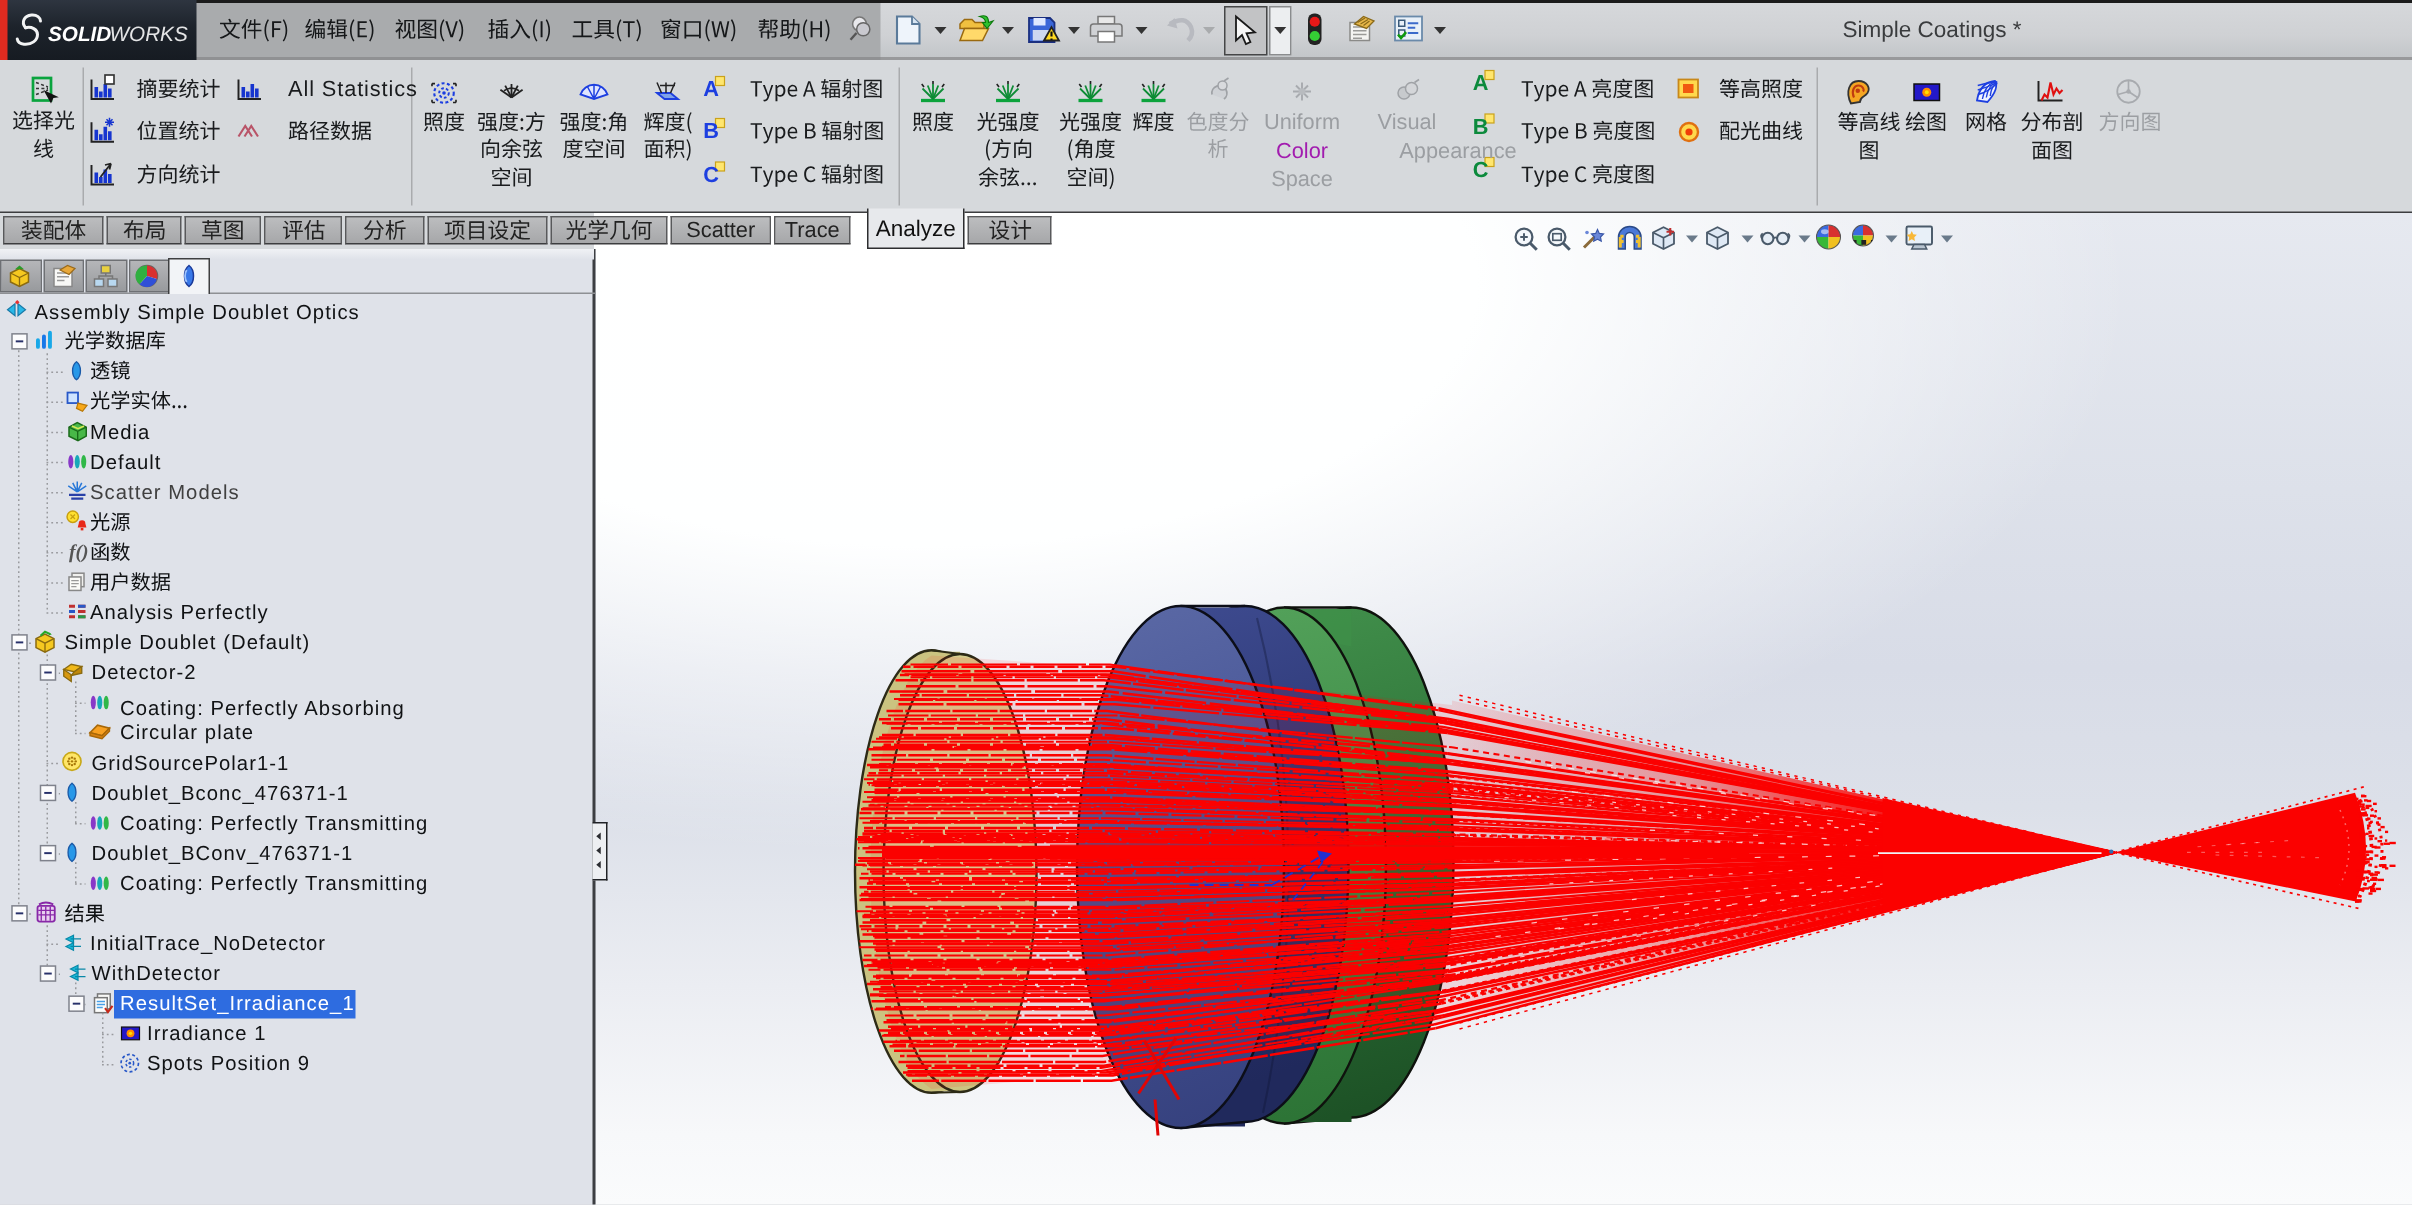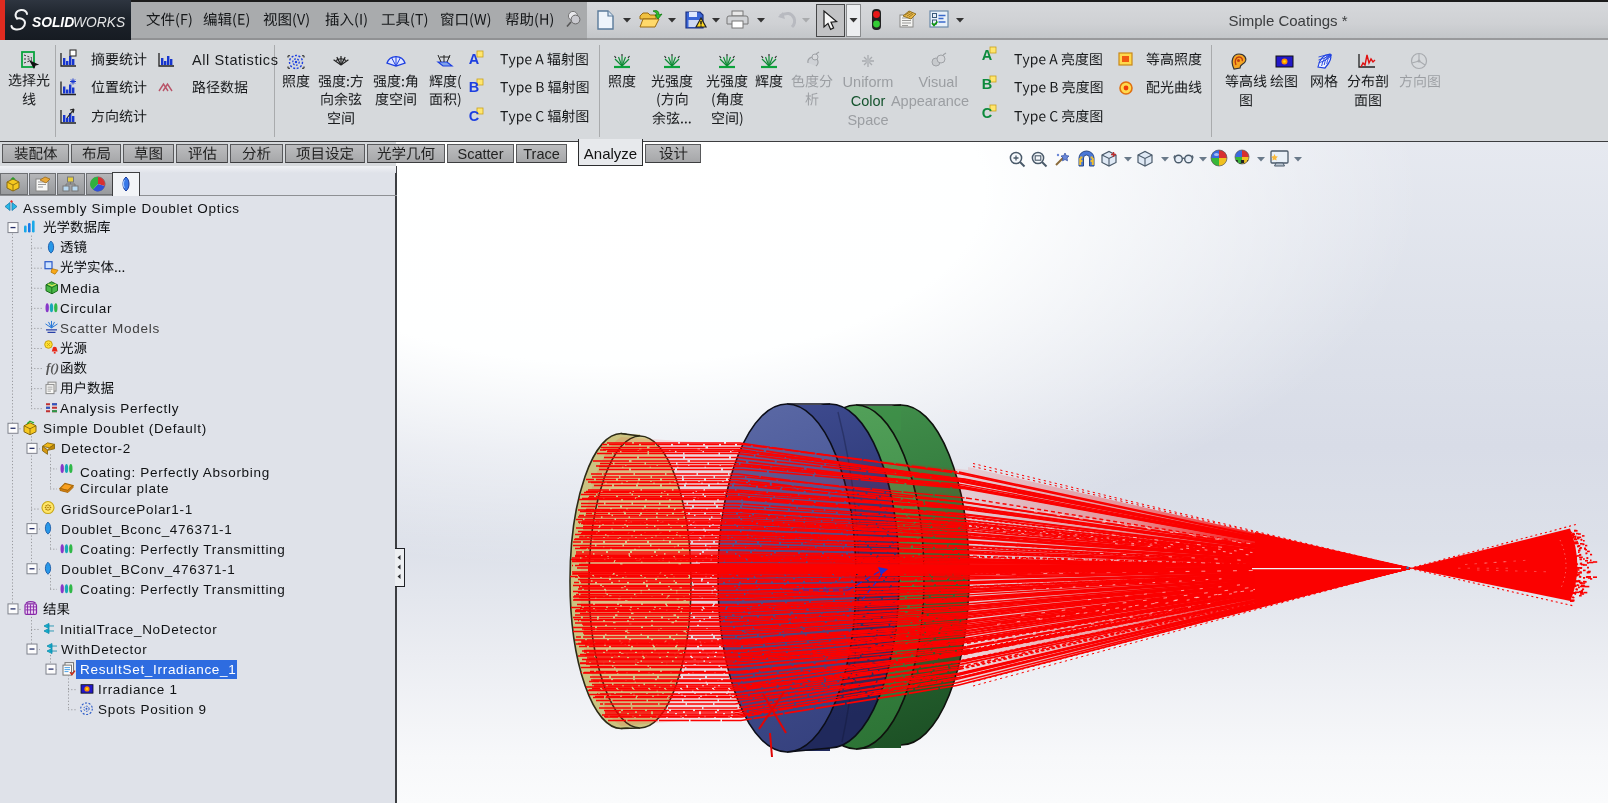--- a/index.html
+++ b/index.html
@@ -647,24 +647,24 @@
 <svg style="position:absolute;left:755.0px;top:74.4px;z-index:11" width="30" height="18" viewBox="0 0 30 18">
     <path d="M6 1.3V3.9H7V2.3H12.2V3.9H13.2V1.3ZM0.8 1.8C1 2.8 1.3 4.2 1.5 5L2.2 4.8C2.1 4 1.8 2.7 1.5 1.7ZM4.9 1.6C4.7 2.6 4.3 4 3.9 4.9L4.6 5.1C5 4.2 5.4 2.9 5.7 1.8ZM3.6 12.3V12.3C3.8 12 4.2 11.7 6 10.2V11H9.4V13.4H10.4V11H13.5V10H10.4V8.4H13L13 7.4H10.4V5.9H9.4V7.4H7.7C8.1 6.8 8.5 6 8.8 5.2H12.7V4.3H9.2C9.3 3.9 9.5 3.5 9.6 3L8.6 2.8C8.4 3.3 8.3 3.8 8.1 4.3H6.5V5.2H7.8C7.5 5.9 7.2 6.5 7.1 6.7C6.8 7.3 6.6 7.6 6.4 7.6C6.5 7.9 6.6 8.4 6.7 8.6C6.8 8.5 7.3 8.4 7.9 8.4H9.4V10H6V10.2C5.9 10 5.8 9.7 5.7 9.5L4.5 10.4V6.5H5.7V5.5H3.6V0.8H2.7V5.5H0.6V6.5H1.8C1.7 9.2 1.6 11.3 0.5 12.6C0.7 12.7 1 13 1.2 13.3C2.4 11.8 2.6 9.5 2.7 6.5H3.6V10.5C3.6 11.1 3.3 11.5 3.1 11.6C3.3 11.8 3.6 12.1 3.6 12.3Z M19.4 3.3V4.5H17.1V5.4H19.4V7.7H24.9V5.4H27.1V4.5H24.9V3.3H23.8V4.5H20.4V3.3ZM23.8 5.4V6.9H20.4V5.4ZM24.6 9.5C24 10.2 23.1 10.8 22.1 11.2C21.1 10.8 20.3 10.2 19.7 9.5ZM17.3 8.6V9.5H19.2L18.7 9.7C19.3 10.5 20 11.1 21 11.7C19.6 12.1 18.2 12.3 16.7 12.5C16.8 12.7 17 13.1 17.1 13.4C18.9 13.2 20.6 12.8 22.1 12.2C23.5 12.8 25.1 13.2 26.9 13.4C27 13.2 27.2 12.8 27.5 12.5C25.9 12.4 24.5 12.1 23.2 11.7C24.5 11 25.5 10.1 26.1 8.9L25.5 8.6L25.3 8.6ZM20.6 0.7C20.8 1.1 21 1.6 21.2 1.9H15.8V5.8C15.8 7.9 15.7 10.8 14.5 13C14.8 13 15.2 13.3 15.5 13.4C16.6 11.2 16.8 8 16.8 5.8V2.9H27.3V1.9H22.4C22.2 1.5 21.9 0.9 21.7 0.5Z" fill="#1a1c1e"></path>
   </svg>
 <svg style="position:absolute;left:791.0px;top:74.4px;z-index:11" width="44" height="18" viewBox="0 0 44 18">
     <path d="M6.6 5.4V7.9H3.4V5.4ZM7.7 5.4H11V7.9H7.7ZM8.4 2.7C8 3.3 7.4 4 6.9 4.4H3.2C3.8 3.9 4.3 3.3 4.7 2.7ZM5 0.5C4 2.4 2.3 4.1 0.5 5.2C0.7 5.4 1 5.9 1.1 6.1C1.6 5.9 2 5.5 2.4 5.2V11.2C2.4 12.8 3.1 13.2 5.3 13.2C5.8 13.2 10.2 13.2 10.7 13.2C12.8 13.2 13.2 12.6 13.5 10.4C13.2 10.3 12.7 10.2 12.5 10C12.3 11.8 12.1 12.2 10.7 12.2C9.7 12.2 6 12.2 5.2 12.2C3.7 12.2 3.4 12 3.4 11.2V8.9H11V9.5H12.1V4.4H8.2C8.8 3.8 9.5 3 10 2.2L9.3 1.7L9.1 1.8H5.4C5.6 1.5 5.7 1.2 5.9 0.9Z M19.4 3.3V4.5H17.1V5.4H19.4V7.7H24.9V5.4H27.1V4.5H24.9V3.3H23.8V4.5H20.4V3.3ZM23.8 5.4V6.9H20.4V5.4ZM24.6 9.5C24 10.2 23.1 10.8 22.1 11.2C21.1 10.8 20.3 10.2 19.7 9.5ZM17.3 8.6V9.5H19.2L18.7 9.7C19.3 10.5 20 11.1 21 11.7C19.6 12.1 18.2 12.3 16.7 12.5C16.8 12.7 17 13.1 17.1 13.4C18.9 13.2 20.6 12.8 22.1 12.2C23.5 12.8 25.1 13.2 26.9 13.4C27 13.2 27.2 12.8 27.5 12.5C25.9 12.4 24.5 12.1 23.2 11.7C24.5 11 25.5 10.1 26.1 8.9L25.5 8.6L25.3 8.6ZM20.6 0.7C20.8 1.1 21 1.6 21.2 1.9H15.8V5.8C15.8 7.9 15.7 10.8 14.5 13C14.8 13 15.2 13.3 15.5 13.4C16.6 11.2 16.8 8 16.8 5.8V2.9H27.3V1.9H22.4C22.2 1.5 21.9 0.9 21.7 0.5Z M37.4 0.8 36.5 1.2C37.5 3.3 39.1 5.6 40.6 6.8C40.8 6.5 41.2 6.1 41.5 5.9C40 4.8 38.3 2.7 37.4 0.8ZM32.5 0.8C31.7 3 30.3 4.9 28.6 6.1C28.9 6.3 29.3 6.7 29.5 6.9C29.9 6.6 30.3 6.3 30.6 5.9V6.9H33.3C33 9.3 32.2 11.5 28.9 12.6C29.1 12.8 29.4 13.2 29.6 13.5C33.1 12.2 34 9.7 34.4 6.9H38.2C38.1 10.4 37.9 11.8 37.5 12.1C37.4 12.3 37.2 12.3 36.9 12.3C36.6 12.3 35.7 12.3 34.8 12.2C35 12.5 35.1 13 35.2 13.3C36 13.3 36.9 13.3 37.4 13.3C37.9 13.2 38.2 13.1 38.5 12.8C39 12.2 39.1 10.7 39.4 6.4C39.4 6.2 39.4 5.9 39.4 5.9H30.7C31.9 4.6 32.9 2.9 33.7 1.1Z" fill="#9b9ea2"></path>
   </svg>
 <svg style="position:absolute;left:805.0px;top:92.4px;z-index:11" width="16" height="18" viewBox="0 0 16 18">
     <path d="M6.7 2.1V6.4C6.7 8.4 6.6 11 5.3 12.9C5.6 13 6 13.2 6.2 13.4C7.5 11.5 7.7 8.5 7.7 6.4V6.4H10.3V13.4H11.3V6.4H13.4V5.4H7.7V2.8C9.4 2.5 11.3 2.1 12.6 1.5L11.7 0.7C10.5 1.2 8.5 1.8 6.7 2.1ZM2.9 0.6V3.6H0.8V4.6H2.8C2.4 6.5 1.4 8.7 0.4 9.9C0.6 10.1 0.9 10.5 1 10.8C1.7 9.9 2.4 8.4 2.9 6.8V13.4H3.9V6.6C4.4 7.3 5 8.2 5.2 8.7L5.9 7.9C5.6 7.5 4.4 5.9 3.9 5.3V4.6H6V3.6H3.9V0.6Z" fill="#9b9ea2"></path>
   </svg>
 <div style="position:absolute;left:868px;transform:translateX(-50%);top:82px;transform:translate(-50%,-50%);font:normal 14.5px 'Liberation Sans', sans-serif;letter-spacing:0.0px;color:#9b9ea2;white-space:nowrap;z-index:11">Uniform</div>
-<div style="position:absolute;left:868px;transform:translateX(-50%);top:101px;transform:translate(-50%,-50%);font:normal 14.5px 'Liberation Sans', sans-serif;letter-spacing:0.0px;color:#14532d;white-space:nowrap;z-index:11">Color</div>
+<div style="position:absolute;left:868px;transform:translateX(-50%);top:101px;transform:translate(-50%,-50%);font:normal 14.5px 'Liberation Sans', sans-serif;letter-spacing:0.0px;color:#a21caf;white-space:nowrap;z-index:11">Color</div>
 <div style="position:absolute;left:868px;transform:translateX(-50%);top:120px;transform:translate(-50%,-50%);font:normal 14.5px 'Liberation Sans', sans-serif;letter-spacing:0.0px;color:#9b9ea2;white-space:nowrap;z-index:11">Space</div>
 <div style="position:absolute;left:938px;transform:translateX(-50%);top:82px;transform:translate(-50%,-50%);font:normal 14.5px 'Liberation Sans', sans-serif;letter-spacing:0.0px;color:#9b9ea2;white-space:nowrap;z-index:11">Visual</div>
-<div style="position:absolute;left:930px;transform:translateX(-50%);top:101px;transform:translate(-50%,-50%);font:normal 14.5px 'Liberation Sans', sans-serif;letter-spacing:0.0px;color:#9b9ea2;white-space:nowrap;z-index:11">Appearance</div>
+<div style="position:absolute;left:972px;transform:translateX(-50%);top:101px;transform:translate(-50%,-50%);font:normal 14.5px 'Liberation Sans', sans-serif;letter-spacing:0.0px;color:#9b9ea2;white-space:nowrap;z-index:11">Appearance</div>
 <svg style="position:absolute;left:1014.0px;top:51.9px;z-index:11" width="91" height="18" viewBox="0 0 91 18">
     <path d="M3.5 12.3H4.8V3.2H8V2.1H0.4V3.2H3.5Z M9.8 15.6C11.3 15.6 12.1 14.4 12.6 13L15.5 4.7H14.3L12.9 8.9C12.7 9.6 12.5 10.4 12.3 11.1H12.2C11.9 10.4 11.7 9.6 11.4 8.9L9.9 4.7H8.6L11.6 12.3L11.5 12.9C11.1 13.8 10.6 14.5 9.7 14.5C9.5 14.5 9.3 14.5 9.2 14.4L8.9 15.4C9.1 15.5 9.5 15.6 9.8 15.6Z M17 15.5H18.3V13L18.2 11.6C18.9 12.2 19.6 12.5 20.3 12.5C22.1 12.5 23.6 11 23.6 8.4C23.6 6 22.6 4.5 20.6 4.5C19.7 4.5 18.9 5 18.2 5.6H18.1L18 4.7H17ZM20.1 11.4C19.6 11.4 18.9 11.2 18.3 10.6V6.6C19 6 19.6 5.6 20.3 5.6C21.7 5.6 22.3 6.7 22.3 8.4C22.3 10.3 21.4 11.4 20.1 11.4Z M28.7 12.5C29.8 12.5 30.6 12.2 31.2 11.7L30.8 10.9C30.2 11.3 29.6 11.5 28.9 11.5C27.4 11.5 26.4 10.4 26.3 8.8H31.5C31.5 8.6 31.5 8.4 31.5 8.1C31.5 5.9 30.4 4.5 28.5 4.5C26.8 4.5 25.1 6 25.1 8.5C25.1 11 26.7 12.5 28.7 12.5ZM26.3 7.9C26.5 6.4 27.4 5.5 28.5 5.5C29.7 5.5 30.4 6.4 30.4 7.9Z M35.3 12.3H36.6L37.6 9.2H41.4L42.3 12.3H43.7L40.2 2.1H38.8ZM37.9 8.2 38.4 6.6C38.8 5.4 39.1 4.3 39.5 3.1H39.5C39.8 4.3 40.2 5.4 40.5 6.6L41 8.2Z M48 7.2V9.5H49V8H58.7V9.5H59.8V7.2ZM50.8 4.3H57.1V5.5H50.8ZM49.7 3.6V6.3H58.2V3.6ZM51.2 9C51 11.2 50.6 12.1 47.7 12.6C47.9 12.8 48.2 13.2 48.3 13.4C51.1 12.9 51.9 11.9 52.2 9.9H55.5V11.9C55.5 12.9 55.8 13.2 57 13.2C57.2 13.2 58.4 13.2 58.7 13.2C59.6 13.2 59.9 12.8 60 11.2C59.7 11.1 59.3 10.9 59.1 10.8C59 12.1 59 12.3 58.6 12.3C58.3 12.3 57.3 12.3 57.1 12.3C56.7 12.3 56.6 12.2 56.6 11.9V9ZM53 0.7C53.2 1.1 53.4 1.5 53.6 1.9H47.7V2.8H60V1.9H54.8C54.6 1.5 54.3 0.9 54 0.5Z M66.3 3.3V4.5H64.1V5.4H66.3V7.7H71.8V5.4H74V4.5H71.8V3.3H70.7V4.5H67.3V3.3ZM70.7 5.4V6.9H67.3V5.4ZM71.5 9.5C70.9 10.2 70 10.8 69 11.2C68 10.8 67.2 10.2 66.6 9.5ZM64.2 8.6V9.5H66.1L65.6 9.7C66.2 10.5 66.9 11.1 67.9 11.7C66.5 12.1 65.1 12.3 63.6 12.5C63.7 12.7 63.9 13.1 64 13.4C65.8 13.2 67.5 12.8 69 12.2C70.4 12.8 72 13.2 73.8 13.4C73.9 13.2 74.1 12.8 74.4 12.5C72.8 12.4 71.4 12.1 70.1 11.7C71.4 11 72.4 10.1 73 8.9L72.4 8.6L72.2 8.6ZM67.5 0.7C67.7 1.1 67.9 1.6 68.1 1.9H62.7V5.8C62.7 7.9 62.6 10.8 61.4 13C61.7 13 62.1 13.3 62.4 13.4C63.5 11.2 63.7 8 63.7 5.8V2.9H74.2V1.9H69.3C69.1 1.5 68.8 0.9 68.6 0.5Z M80.2 8.4C81.3 8.7 82.7 9.1 83.5 9.5L83.9 8.8C83.1 8.5 81.7 8 80.6 7.8ZM78.8 10.2C80.7 10.4 83.1 11 84.4 11.5L84.9 10.7C83.6 10.2 81.1 9.7 79.2 9.5ZM76.1 1.2V13.4H77.1V12.9H86.7V13.4H87.7V1.2ZM77.1 11.9V2.1H86.7V11.9ZM80.7 2.4C80 3.6 78.8 4.6 77.6 5.4C77.8 5.5 78.2 5.8 78.3 6C78.8 5.7 79.2 5.4 79.6 5C80 5.4 80.6 5.9 81.1 6.2C79.9 6.8 78.6 7.2 77.3 7.5C77.5 7.7 77.7 8.1 77.8 8.3C79.2 8 80.7 7.5 82 6.8C83.2 7.4 84.5 7.9 85.8 8.2C86 7.9 86.2 7.6 86.4 7.4C85.2 7.2 84 6.8 82.9 6.3C83.9 5.6 84.8 4.8 85.4 3.8L84.8 3.5L84.6 3.5H81C81.2 3.3 81.4 3 81.6 2.7ZM80.2 4.4 80.3 4.3H83.9C83.4 4.9 82.7 5.4 82 5.8C81.3 5.4 80.7 4.9 80.2 4.4Z" fill="#1a1c1e"></path>
   </svg>
 <svg style="position:absolute;left:1014.0px;top:80.4px;z-index:11" width="92" height="18" viewBox="0 0 92 18">
     <path d="M3.5 12.3H4.8V3.2H8V2.1H0.4V3.2H3.5Z M9.8 15.6C11.3 15.6 12.1 14.4 12.6 13L15.5 4.7H14.3L12.9 8.9C12.7 9.6 12.5 10.4 12.3 11.1H12.2C11.9 10.4 11.7 9.6 11.4 8.9L9.9 4.7H8.6L11.6 12.3L11.5 12.9C11.1 13.8 10.6 14.5 9.7 14.5C9.5 14.5 9.3 14.5 9.2 14.4L8.9 15.4C9.1 15.5 9.5 15.6 9.8 15.6Z M17 15.5H18.3V13L18.2 11.6C18.9 12.2 19.6 12.5 20.3 12.5C22.1 12.5 23.6 11 23.6 8.4C23.6 6 22.6 4.5 20.6 4.5C19.7 4.5 18.9 5 18.2 5.6H18.1L18 4.7H17ZM20.1 11.4C19.6 11.4 18.9 11.2 18.3 10.6V6.6C19 6 19.6 5.6 20.3 5.6C21.7 5.6 22.3 6.7 22.3 8.4C22.3 10.3 21.4 11.4 20.1 11.4Z M28.7 12.5C29.8 12.5 30.6 12.2 31.2 11.7L30.8 10.9C30.2 11.3 29.6 11.5 28.9 11.5C27.4 11.5 26.4 10.4 26.3 8.8H31.5C31.5 8.6 31.5 8.4 31.5 8.1C31.5 5.9 30.4 4.5 28.5 4.5C26.8 4.5 25.1 6 25.1 8.5C25.1 11 26.7 12.5 28.7 12.5ZM26.3 7.9C26.5 6.4 27.4 5.5 28.5 5.5C29.7 5.5 30.4 6.4 30.4 7.9Z M36.7 12.3H39.9C42.2 12.3 43.8 11.3 43.8 9.3C43.8 7.9 43 7.1 41.7 6.9V6.8C42.7 6.5 43.2 5.6 43.2 4.6C43.2 2.8 41.8 2.1 39.7 2.1H36.7ZM38 6.4V3.1H39.5C41.1 3.1 42 3.5 42 4.7C42 5.8 41.2 6.4 39.5 6.4ZM38 11.3V7.4H39.7C41.6 7.4 42.5 8 42.5 9.3C42.5 10.7 41.5 11.3 39.7 11.3Z M48.7 7.2V9.5H49.7V8H59.4V9.5H60.5V7.2ZM51.5 4.3H57.8V5.5H51.5ZM50.4 3.6V6.3H58.9V3.6ZM51.8 9C51.7 11.2 51.3 12.1 48.4 12.6C48.6 12.8 48.9 13.2 49 13.4C51.8 12.9 52.6 11.9 52.9 9.9H56.2V11.9C56.2 12.9 56.5 13.2 57.7 13.2C57.9 13.2 59.1 13.2 59.4 13.2C60.3 13.2 60.6 12.8 60.7 11.2C60.4 11.1 60 10.9 59.8 10.8C59.7 12.1 59.6 12.3 59.2 12.3C59 12.3 58 12.3 57.8 12.3C57.4 12.3 57.3 12.2 57.3 11.9V9ZM53.7 0.7C53.9 1.1 54.1 1.5 54.3 1.9H48.4V2.8H60.7V1.9H55.5C55.3 1.5 55 0.9 54.7 0.5Z M67 3.3V4.5H64.7V5.4H67V7.7H72.4V5.4H74.7V4.5H72.4V3.3H71.4V4.5H68V3.3ZM71.4 5.4V6.9H68V5.4ZM72.2 9.5C71.6 10.2 70.7 10.8 69.7 11.2C68.7 10.8 67.9 10.2 67.3 9.5ZM64.9 8.6V9.5H66.8L66.3 9.7C66.9 10.5 67.6 11.1 68.5 11.7C67.2 12.1 65.8 12.3 64.3 12.5C64.4 12.7 64.6 13.1 64.7 13.4C66.4 13.2 68.2 12.8 69.7 12.2C71 12.8 72.7 13.2 74.4 13.4C74.6 13.2 74.8 12.8 75.1 12.5C73.5 12.4 72.1 12.1 70.8 11.7C72.1 11 73.1 10.1 73.7 8.9L73.1 8.6L72.9 8.6ZM68.2 0.7C68.4 1.1 68.6 1.6 68.8 1.9H63.4V5.8C63.4 7.9 63.3 10.8 62.1 13C62.4 13 62.8 13.3 63 13.4C64.2 11.2 64.4 8 64.4 5.8V2.9H74.9V1.9H70C69.8 1.5 69.5 0.9 69.3 0.5Z M80.8 8.4C82 8.7 83.4 9.1 84.2 9.5L84.6 8.8C83.8 8.5 82.4 8 81.3 7.8ZM79.4 10.2C81.4 10.4 83.8 11 85.1 11.5L85.6 10.7C84.2 10.2 81.8 9.7 79.9 9.5ZM76.8 1.2V13.4H77.8V12.9H87.4V13.4H88.4V1.2ZM77.8 11.9V2.1H87.4V11.9ZM81.4 2.4C80.7 3.6 79.5 4.6 78.3 5.4C78.5 5.5 78.9 5.8 79 6C79.4 5.7 79.9 5.4 80.3 5C80.7 5.4 81.2 5.9 81.8 6.2C80.6 6.8 79.3 7.2 78 7.5C78.2 7.7 78.4 8.1 78.5 8.3C79.9 8 81.4 7.5 82.7 6.8C83.9 7.4 85.2 7.9 86.5 8.2C86.6 7.9 86.9 7.6 87.1 7.4C85.9 7.2 84.6 6.8 83.6 6.3C84.6 5.6 85.5 4.8 86.1 3.8L85.5 3.5L85.3 3.5H81.7C81.9 3.3 82.1 3 82.3 2.7ZM80.9 4.4 81 4.3H84.6C84.1 4.9 83.4 5.4 82.7 5.8C82 5.4 81.3 4.9 80.9 4.4Z" fill="#1a1c1e"></path>
   </svg>
 <svg style="position:absolute;left:1014.0px;top:108.9px;z-index:11" width="92" height="18" viewBox="0 0 92 18">
     <path d="M3.5 12.3H4.8V3.2H8V2.1H0.4V3.2H3.5Z M9.8 15.6C11.3 15.6 12.1 14.4 12.6 13L15.5 4.7H14.3L12.9 8.9C12.7 9.6 12.5 10.4 12.3 11.1H12.2C11.9 10.4 11.7 9.6 11.4 8.9L9.9 4.7H8.6L11.6 12.3L11.5 12.9C11.1 13.8 10.6 14.5 9.7 14.5C9.5 14.5 9.3 14.5 9.2 14.4L8.9 15.4C9.1 15.5 9.5 15.6 9.8 15.6Z M17 15.5H18.3V13L18.2 11.6C18.9 12.2 19.6 12.5 20.3 12.5C22.1 12.5 23.6 11 23.6 8.4C23.6 6 22.6 4.5 20.6 4.5C19.7 4.5 18.9 5 18.2 5.6H18.1L18 4.7H17ZM20.1 11.4C19.6 11.4 18.9 11.2 18.3 10.6V6.6C19 6 19.6 5.6 20.3 5.6C21.7 5.6 22.3 6.7 22.3 8.4C22.3 10.3 21.4 11.4 20.1 11.4Z M28.7 12.5C29.8 12.5 30.6 12.2 31.2 11.7L30.8 10.9C30.2 11.3 29.6 11.5 28.9 11.5C27.4 11.5 26.4 10.4 26.3 8.8H31.5C31.5 8.6 31.5 8.4 31.5 8.1C31.5 5.9 30.4 4.5 28.5 4.5C26.8 4.5 25.1 6 25.1 8.5C25.1 11 26.7 12.5 28.7 12.5ZM26.3 7.9C26.5 6.4 27.4 5.5 28.5 5.5C29.7 5.5 30.4 6.4 30.4 7.9Z M40.5 12.5C41.9 12.5 42.9 12 43.7 11L43 10.2C42.3 10.9 41.6 11.4 40.6 11.4C38.6 11.4 37.4 9.7 37.4 7.2C37.4 4.6 38.7 3 40.6 3C41.5 3 42.2 3.4 42.7 4L43.4 3.1C42.8 2.5 41.9 1.9 40.6 1.9C38 1.9 36.1 3.9 36.1 7.2C36.1 10.5 38 12.5 40.5 12.5Z M48.4 7.2V9.5H49.4V8H59.2V9.5H60.2V7.2ZM51.2 4.3H57.5V5.5H51.2ZM50.1 3.6V6.3H58.6V3.6ZM51.6 9C51.5 11.2 51 12.1 48.1 12.6C48.4 12.8 48.6 13.2 48.7 13.4C51.5 12.9 52.3 11.9 52.6 9.9H55.9V11.9C55.9 12.9 56.2 13.2 57.4 13.2C57.6 13.2 58.9 13.2 59.1 13.2C60 13.2 60.3 12.8 60.4 11.2C60.2 11.1 59.7 10.9 59.5 10.8C59.4 12.1 59.4 12.3 59 12.3C58.7 12.3 57.8 12.3 57.6 12.3C57.1 12.3 57 12.2 57 11.9V9ZM53.4 0.7C53.6 1.1 53.9 1.5 54 1.9H48.2V2.8H60.5V1.9H55.2C55.1 1.5 54.7 0.9 54.4 0.5Z M66.7 3.3V4.5H64.5V5.4H66.7V7.7H72.2V5.4H74.4V4.5H72.2V3.3H71.1V4.5H67.7V3.3ZM71.1 5.4V6.9H67.7V5.4ZM71.9 9.5C71.3 10.2 70.4 10.8 69.4 11.2C68.4 10.8 67.6 10.2 67 9.5ZM64.7 8.6V9.5H66.5L66 9.7C66.6 10.5 67.4 11.1 68.3 11.7C67 12.1 65.5 12.3 64 12.5C64.2 12.7 64.4 13.1 64.4 13.4C66.2 13.2 67.9 12.8 69.4 12.2C70.8 12.8 72.4 13.2 74.2 13.4C74.3 13.2 74.6 12.8 74.8 12.5C73.2 12.4 71.8 12.1 70.6 11.7C71.8 11 72.8 10.1 73.5 8.9L72.8 8.6L72.6 8.6ZM67.9 0.7C68.1 1.1 68.3 1.6 68.5 1.9H63.1V5.8C63.1 7.9 63 10.8 61.8 13C62.1 13 62.6 13.3 62.8 13.4C64 11.2 64.1 8 64.1 5.8V2.9H74.6V1.9H69.7C69.5 1.5 69.2 0.9 69 0.5Z M80.6 8.4C81.7 8.7 83.1 9.1 83.9 9.5L84.3 8.8C83.6 8.5 82.1 8 81 7.8ZM79.2 10.2C81.1 10.4 83.5 11 84.9 11.5L85.3 10.7C84 10.2 81.6 9.7 79.7 9.5ZM76.5 1.2V13.4H77.5V12.9H87.1V13.4H88.2V1.2ZM77.5 11.9V2.1H87.1V11.9ZM81.1 2.4C80.4 3.6 79.2 4.6 78 5.4C78.2 5.5 78.6 5.8 78.8 6C79.2 5.7 79.6 5.4 80 5C80.5 5.4 81 5.9 81.5 6.2C80.3 6.8 79 7.2 77.8 7.5C77.9 7.7 78.2 8.1 78.3 8.3C79.6 8 81.1 7.5 82.4 6.8C83.6 7.4 84.9 7.9 86.3 8.2C86.4 7.9 86.6 7.6 86.8 7.4C85.6 7.2 84.4 6.8 83.3 6.3C84.3 5.6 85.2 4.8 85.8 3.8L85.2 3.5L85.1 3.5H81.4C81.6 3.3 81.8 3 82 2.7ZM80.6 4.4 80.7 4.3H84.3C83.8 4.9 83.2 5.4 82.4 5.8C81.7 5.4 81.1 4.9 80.6 4.4Z" fill="#1a1c1e"></path>
   </svg>
 <svg style="position:absolute;left:1146.0px;top:51.9px;z-index:11" width="58" height="18" viewBox="0 0 58 18">
@@ -748,21 +748,21 @@
 <svg style="position:absolute;left:43.0px;top:220.3px;z-index:11" width="70" height="17" viewBox="0 0 70 17">
     <path d="M1.9 1.5C2.6 2.6 3.2 4 3.5 4.9L4.4 4.5C4.2 3.6 3.5 2.2 2.8 1.2ZM10.7 1.1C10.4 2.1 9.6 3.6 9 4.5L9.9 4.9C10.5 4 11.2 2.6 11.8 1.4ZM6.2 0.5V5.7H0.7V6.7H4.3C4.1 9.2 3.6 11.1 0.5 12.1C0.7 12.3 1 12.7 1.1 13C4.5 11.8 5.2 9.6 5.4 6.7H7.9V11.4C7.9 12.6 8.2 12.9 9.5 12.9C9.7 12.9 11.2 12.9 11.4 12.9C12.6 12.9 12.8 12.4 13 10.1C12.7 10.1 12.2 9.9 12 9.7C12 11.7 11.9 12 11.3 12C11 12 9.8 12 9.6 12C9 12 8.9 11.9 8.9 11.4V6.7H12.8V5.7H7.2V0.5Z M19.7 7.2V8.2H14.3V9.1H19.7V11.7C19.7 11.9 19.6 11.9 19.4 12C19.1 12 18.2 12 17.1 12C17.3 12.2 17.5 12.6 17.6 12.9C18.8 12.9 19.6 12.9 20.1 12.8C20.6 12.6 20.7 12.3 20.7 11.7V9.1H26.3V8.2H20.7V7.6C22 7.1 23.2 6.3 24.1 5.5L23.4 5L23.2 5.1H16.6V6H22.1C21.4 6.5 20.5 6.9 19.7 7.2ZM19.2 0.8C19.6 1.4 20.1 2.2 20.2 2.8H17.3L17.8 2.5C17.6 2 17 1.2 16.5 0.7L15.6 1.1C16.1 1.6 16.6 2.3 16.8 2.8H14.6V5.5H15.6V3.7H25V5.5H26V2.8H23.8C24.2 2.2 24.7 1.6 25.1 1L24.1 0.6C23.8 1.3 23.2 2.1 22.7 2.8H20.5L21.2 2.5C21 1.9 20.6 1.1 20.1 0.4Z M33 0.8C32.7 1.3 32.3 2.1 32 2.6L32.6 2.9C33 2.5 33.4 1.8 33.8 1.2ZM28.2 1.2C28.5 1.7 28.9 2.5 29 3L29.8 2.6C29.7 2.1 29.3 1.4 28.9 0.9ZM32.5 8.4C32.2 9.1 31.8 9.7 31.3 10.2C30.8 9.9 30.2 9.7 29.7 9.5C29.9 9.1 30.1 8.8 30.3 8.4ZM28.5 9.8C29.1 10.1 29.9 10.4 30.6 10.8C29.7 11.4 28.7 11.8 27.6 12.1C27.7 12.3 27.9 12.6 28 12.9C29.3 12.5 30.4 12 31.4 11.2C31.8 11.5 32.3 11.7 32.6 12L33.2 11.3C32.9 11.1 32.5 10.8 32.1 10.6C32.8 9.8 33.3 8.9 33.7 7.7L33.1 7.5L33 7.5H30.8L31.1 6.8L30.1 6.7C30.1 6.9 29.9 7.2 29.8 7.5H27.9V8.4H29.4C29.1 8.9 28.8 9.4 28.5 9.8ZM30.5 0.5V3.1H27.7V3.9H30.2C29.5 4.8 28.5 5.6 27.5 6C27.7 6.2 28 6.5 28.1 6.8C28.9 6.3 29.8 5.6 30.5 4.8V6.4H31.4V4.6C32.1 5.1 32.9 5.7 33.2 6L33.8 5.3C33.5 5 32.3 4.3 31.6 3.9H34.2V3.1H31.4V0.5ZM35.5 0.6C35.2 3 34.5 5.3 33.5 6.7C33.7 6.8 34.1 7.2 34.3 7.3C34.6 6.8 34.9 6.2 35.2 5.6C35.5 6.9 35.9 8.1 36.4 9.2C35.6 10.5 34.6 11.5 33.1 12.2C33.3 12.4 33.6 12.8 33.7 13C35 12.3 36.1 11.3 36.9 10.1C37.5 11.3 38.4 12.2 39.4 12.8C39.6 12.6 39.9 12.2 40.1 12C39 11.4 38.1 10.4 37.4 9.2C38.1 7.8 38.6 6.1 38.9 4.1H39.8V3.2H36C36.1 2.4 36.3 1.6 36.4 0.8ZM37.9 4.1C37.7 5.7 37.4 7 36.9 8.2C36.4 6.9 36 5.6 35.7 4.1Z M47 8.7V13H47.9V12.4H52.1V12.9H53V8.7H50.4V7H53.4V6.1H50.4V4.6H53V1.1H45.8V5.2C45.8 7.4 45.7 10.3 44.3 12.4C44.5 12.5 45 12.8 45.1 12.9C46.3 11.3 46.6 9 46.8 7H49.5V8.7ZM46.8 2H52V3.7H46.8ZM46.8 4.6H49.5V6.1H46.8L46.8 5.2ZM47.9 11.6V9.5H52.1V11.6ZM42.8 0.6V3.3H41.1V4.2H42.8V7.2C42.1 7.4 41.4 7.6 40.9 7.7L41.2 8.7L42.8 8.2V11.7C42.8 11.9 42.7 11.9 42.5 11.9C42.4 11.9 41.8 11.9 41.3 11.9C41.4 12.2 41.5 12.6 41.5 12.9C42.4 12.9 42.9 12.8 43.2 12.7C43.6 12.5 43.7 12.2 43.7 11.7V7.9L45.3 7.4L45.1 6.4L43.7 6.9V4.2H45.2V3.3H43.7V0.6Z M58.4 8.6C58.5 8.5 59 8.4 59.7 8.4H62V9.9H57.1V10.9H62V12.9H63V10.9H66.9V9.9H63V8.4H66V7.5H63V6H62V7.5H59.4C59.9 6.8 60.3 6.1 60.7 5.4H66.3V4.5H61.1L61.5 3.5L60.5 3.1C60.4 3.6 60.2 4 60 4.5H57.5V5.4H59.6C59.2 6.1 58.9 6.6 58.8 6.8C58.5 7.2 58.3 7.5 58 7.6C58.2 7.9 58.3 8.4 58.4 8.6ZM60.3 0.8C60.6 1.1 60.8 1.5 61 1.9H55.6V5.8C55.6 7.8 55.5 10.5 54.4 12.4C54.7 12.6 55.1 12.8 55.3 13C56.5 11 56.6 7.9 56.6 5.8V2.9H66.9V1.9H62.1C61.9 1.5 61.6 1 61.3 0.5Z" fill="#101214"></path>
   </svg>
 <svg style="position:absolute;left:60.0px;top:240.3px;z-index:11" width="29" height="17" viewBox="0 0 29 17">
     <path d="M0.8 1.6C1.6 2.2 2.5 3.2 2.9 3.8L3.8 3.2C3.3 2.5 2.4 1.6 1.6 1ZM11.5 0.8C9.9 1.1 7 1.4 4.6 1.4C4.7 1.6 4.8 2 4.8 2.2C5.8 2.1 6.9 2.1 8 2V3H4.2V3.8H7.4C6.5 4.8 5.1 5.6 3.8 6.1C4 6.2 4.3 6.6 4.4 6.8C5.7 6.3 7.1 5.4 8 4.3V6.1H9V4.3C9.9 5.3 11.2 6.3 12.5 6.7C12.6 6.5 12.9 6.2 13.1 6C11.8 5.6 10.4 4.8 9.6 3.8H12.9V3H9V1.9C10.2 1.8 11.3 1.6 12.2 1.4ZM5.3 6.4V7.2H6.9C6.6 8.7 6 9.7 4.2 10.3C4.4 10.5 4.6 10.9 4.7 11.1C6.8 10.4 7.5 9 7.8 7.2H9.4C9.3 7.7 9.2 8.1 9.1 8.4H11.4C11.3 9.5 11.2 9.9 11 10.1C10.9 10.2 10.8 10.2 10.5 10.2C10.3 10.2 9.7 10.2 9 10.1C9.2 10.3 9.2 10.7 9.3 10.9C9.9 10.9 10.6 10.9 10.9 10.9C11.3 10.9 11.5 10.8 11.7 10.6C12 10.3 12.2 9.6 12.4 8.1C12.4 7.9 12.4 7.7 12.4 7.7H10.2L10.5 6.4ZM3.4 5.7H0.8V6.7H2.4V10.8C1.8 11 1.2 11.5 0.6 12.1L1.3 13C2.1 12.1 2.8 11.4 3.3 11.4C3.6 11.4 4 11.8 4.5 12.1C5.4 12.7 6.5 12.8 8.1 12.8C9.4 12.8 11.7 12.7 12.8 12.7C12.8 12.4 12.9 11.9 13 11.6C11.7 11.7 9.7 11.8 8.1 11.8C6.7 11.8 5.5 11.8 4.7 11.3C4.1 10.9 3.8 10.6 3.4 10.5Z M20.7 7.8H24.8V8.7H20.7ZM20.7 6.2H24.8V7.1H20.7ZM22 0.7 22.4 1.5H19.5V2.4H26V1.5H23.4C23.2 1.2 23.1 0.8 22.9 0.5ZM24.1 2.5C23.9 2.9 23.7 3.5 23.5 4H21.2L21.9 3.8C21.8 3.4 21.6 2.9 21.4 2.5L20.6 2.6C20.8 3.1 21 3.6 21 4H19.1V4.8H26.3V4H24.4L25 2.7ZM19.8 5.5V9.4H21.1C20.9 11.1 20.4 11.8 18.3 12.2C18.5 12.4 18.7 12.8 18.8 13C21.2 12.4 21.9 11.4 22 9.4H23.2V11.7C23.2 12.6 23.4 12.8 24.3 12.8C24.5 12.8 25.3 12.8 25.5 12.8C26.2 12.8 26.5 12.4 26.5 10.9C26.3 10.9 25.9 10.8 25.7 10.6C25.7 11.9 25.6 12 25.4 12C25.2 12 24.6 12 24.5 12C24.2 12 24.2 12 24.2 11.7V9.4H25.8V5.5ZM15.9 0.6C15.5 1.8 14.8 3.1 14 3.8C14.1 4.1 14.4 4.6 14.5 4.8C15 4.3 15.4 3.7 15.8 3H18.6V2.1H16.3C16.5 1.7 16.6 1.3 16.8 0.8ZM14.3 7.2V8.2H16.1V10.7C16.1 11.3 15.6 11.8 15.4 11.9C15.6 12.2 15.8 12.6 15.9 12.8C16.1 12.6 16.5 12.3 18.9 10.8C18.8 10.6 18.7 10.2 18.7 10L17.1 10.9V8.2H18.8V7.2H17.1V5.4H18.4V4.5H14.9V5.4H16.1V7.2Z" fill="#101214"></path>
   </svg>
 <svg style="position:absolute;left:60.0px;top:260.4px;z-index:11" width="68" height="17" viewBox="0 0 68 17">
     <path d="M1.9 1.5C2.6 2.6 3.2 4 3.5 4.9L4.4 4.5C4.2 3.6 3.5 2.2 2.8 1.2ZM10.7 1.1C10.4 2.1 9.6 3.6 9 4.5L9.9 4.9C10.5 4 11.2 2.6 11.8 1.4ZM6.2 0.5V5.7H0.7V6.7H4.3C4.1 9.2 3.6 11.1 0.5 12.1C0.7 12.3 1 12.7 1.1 13C4.5 11.8 5.2 9.6 5.4 6.7H7.9V11.4C7.9 12.6 8.2 12.9 9.5 12.9C9.7 12.9 11.2 12.9 11.4 12.9C12.6 12.9 12.8 12.4 13 10.1C12.7 10.1 12.2 9.9 12 9.7C12 11.7 11.9 12 11.3 12C11 12 9.8 12 9.6 12C9 12 8.9 11.9 8.9 11.4V6.7H12.8V5.7H7.2V0.5Z M19.7 7.2V8.2H14.3V9.1H19.7V11.7C19.7 11.9 19.6 11.9 19.4 12C19.1 12 18.2 12 17.1 12C17.3 12.2 17.5 12.6 17.6 12.9C18.8 12.9 19.6 12.9 20.1 12.8C20.6 12.6 20.7 12.3 20.7 11.7V9.1H26.3V8.2H20.7V7.6C22 7.1 23.2 6.3 24.1 5.5L23.4 5L23.2 5.1H16.6V6H22.1C21.4 6.5 20.5 6.9 19.7 7.2ZM19.2 0.8C19.6 1.4 20.1 2.2 20.2 2.8H17.3L17.8 2.5C17.6 2 17 1.2 16.5 0.7L15.6 1.1C16.1 1.6 16.6 2.3 16.8 2.8H14.6V5.5H15.6V3.7H25V5.5H26V2.8H23.8C24.2 2.2 24.7 1.6 25.1 1L24.1 0.6C23.8 1.3 23.2 2.1 22.7 2.8H20.5L21.2 2.5C21 1.9 20.6 1.1 20.1 0.4Z M34.3 10.4C36.1 11.1 37.9 12 38.9 12.9L39.6 12.1C38.4 11.3 36.6 10.4 34.7 9.7ZM30.2 4.4C31 4.8 31.8 5.5 32.2 5.9L32.9 5.2C32.5 4.7 31.6 4.1 30.8 3.7ZM28.9 6.5C29.7 6.9 30.6 7.6 31 8L31.6 7.3C31.2 6.8 30.3 6.2 29.5 5.8ZM28.2 2.1V4.8H29.2V3H38.3V4.8H39.3V2.1H34.7C34.5 1.6 34.1 0.9 33.8 0.4L32.8 0.8C33 1.2 33.3 1.6 33.5 2.1ZM28 8.4V9.3H32.8C32.1 10.6 30.7 11.5 28.1 12C28.3 12.3 28.6 12.6 28.7 12.9C31.7 12.2 33.2 11 34 9.3H39.6V8.4H34.3C34.7 7.1 34.8 5.5 34.8 3.7H33.8C33.7 5.6 33.7 7.2 33.2 8.4Z M43.9 0.6C43.2 2.6 42.1 4.7 40.9 6C41.1 6.2 41.4 6.8 41.5 7C41.9 6.5 42.3 6 42.7 5.4V12.9H43.6V3.7C44.1 2.8 44.5 1.8 44.8 0.9ZM46.1 9.5V10.4H48.3V12.9H49.3V10.4H51.5V9.5H49.3V4.8C50.2 7.2 51.5 9.5 52.9 10.7C53.1 10.5 53.4 10.1 53.6 9.9C52.2 8.8 50.8 6.5 50 4.2H53.4V3.3H49.3V0.6H48.3V3.3H44.5V4.2H47.7C46.9 6.5 45.5 8.8 44 10C44.2 10.2 44.6 10.5 44.7 10.8C46.2 9.5 47.5 7.3 48.3 4.9V9.5Z M55.9 12.1C56.4 12.1 56.8 11.7 56.8 11.1C56.8 10.6 56.4 10.2 55.9 10.2C55.4 10.2 55 10.6 55 11.1C55 11.7 55.4 12.1 55.9 12.1Z M59.6 12.1C60.1 12.1 60.5 11.7 60.5 11.1C60.5 10.6 60.1 10.2 59.6 10.2C59.1 10.2 58.7 10.6 58.7 11.1C58.7 11.7 59.1 12.1 59.6 12.1Z M63.4 12.1C63.9 12.1 64.3 11.7 64.3 11.1C64.3 10.6 63.9 10.2 63.4 10.2C62.9 10.2 62.5 10.6 62.5 11.1C62.5 11.7 62.9 12.1 63.4 12.1Z" fill="#101214"></path>
   </svg>
 <div style="position:absolute;left:60px;top:287.78px;transform:translate(0,-50%);font:normal 13.5px 'Liberation Sans', sans-serif;letter-spacing:0.7px;color:#101214;white-space:nowrap;z-index:11">Media</div>
-<div style="position:absolute;left:60px;top:307.85px;transform:translate(0,-50%);font:normal 13.5px 'Liberation Sans', sans-serif;letter-spacing:0.7px;color:#101214;white-space:nowrap;z-index:11">Circular</div>
+<div style="position:absolute;left:60px;top:307.85px;transform:translate(0,-50%);font:normal 13.5px 'Liberation Sans', sans-serif;letter-spacing:0.7px;color:#101214;white-space:nowrap;z-index:11">Default</div>
 <div style="position:absolute;left:60px;top:327.92px;transform:translate(0,-50%);font:normal 13.5px 'Liberation Sans', sans-serif;letter-spacing:0.7px;color:#404040;white-space:nowrap;z-index:11">Scatter Models</div>
 <svg style="position:absolute;left:60.0px;top:340.7px;z-index:11" width="29" height="17" viewBox="0 0 29 17">
     <path d="M1.9 1.5C2.6 2.6 3.2 4 3.5 4.9L4.4 4.5C4.2 3.6 3.5 2.2 2.8 1.2ZM10.7 1.1C10.4 2.1 9.6 3.6 9 4.5L9.9 4.9C10.5 4 11.2 2.6 11.8 1.4ZM6.2 0.5V5.7H0.7V6.7H4.3C4.1 9.2 3.6 11.1 0.5 12.1C0.7 12.3 1 12.7 1.1 13C4.5 11.8 5.2 9.6 5.4 6.7H7.9V11.4C7.9 12.6 8.2 12.9 9.5 12.9C9.7 12.9 11.2 12.9 11.4 12.9C12.6 12.9 12.8 12.4 13 10.1C12.7 10.1 12.2 9.9 12 9.7C12 11.7 11.9 12 11.3 12C11 12 9.8 12 9.6 12C9 12 8.9 11.9 8.9 11.4V6.7H12.8V5.7H7.2V0.5Z M20.7 6.4H24.9V7.6H20.7ZM20.7 4.5H24.9V5.6H20.7ZM20.3 9.1C19.9 10 19.3 11 18.7 11.6C18.9 11.8 19.3 12 19.5 12.2C20.1 11.4 20.8 10.4 21.2 9.4ZM24.1 9.3C24.7 10.2 25.3 11.3 25.6 12L26.6 11.6C26.2 10.9 25.6 9.8 25 9ZM14.7 1.4C15.4 1.9 16.4 2.5 16.9 2.9L17.5 2.1C17 1.7 16 1.1 15.3 0.7ZM14 5C14.8 5.5 15.8 6.1 16.3 6.5L16.9 5.7C16.4 5.3 15.3 4.7 14.6 4.3ZM14.3 12.2 15.2 12.8C15.8 11.5 16.6 9.8 17.2 8.4L16.3 7.8C15.7 9.4 14.9 11.2 14.3 12.2ZM18.1 1.2V4.9C18.1 7.1 17.9 10.2 16.4 12.4C16.6 12.5 17.1 12.7 17.2 12.9C18.8 10.6 19 7.3 19 4.9V2.1H26.3V1.2ZM22.3 2.3C22.2 2.7 22 3.3 21.9 3.7H19.8V8.4H22.3V11.9C22.3 12 22.2 12.1 22 12.1C21.9 12.1 21.3 12.1 20.6 12.1C20.8 12.3 20.9 12.7 20.9 12.9C21.8 13 22.4 13 22.8 12.8C23.1 12.7 23.2 12.4 23.2 11.9V8.4H25.8V3.7H22.9C23 3.3 23.2 2.9 23.4 2.5Z" fill="#101214"></path>
   </svg>
 <svg style="position:absolute;left:60.0px;top:360.8px;z-index:11" width="29" height="17" viewBox="0 0 29 17">
     <path d="M2.8 4.6C3.5 5.3 4.3 6.1 4.7 6.7L5.3 6.1C5 5.5 4.2 4.7 3.5 4.1ZM1.2 3.6V12.2H11.3V13H12.4V3.5H11.3V11.3H2.2V3.6ZM6.3 3.7V6.5C4.9 7.4 3.5 8.3 2.5 8.9L3 9.7C4 9.1 5.1 8.2 6.3 7.4V9.6C6.3 9.7 6.2 9.8 6 9.8C5.8 9.8 5.2 9.8 4.6 9.8C4.7 10.1 4.9 10.4 4.9 10.7C5.8 10.7 6.4 10.7 6.8 10.5C7.2 10.4 7.3 10.1 7.3 9.6V7C8.4 8 9.5 9.1 10.2 9.9L10.8 9.2C10.3 8.6 9.4 7.7 8.5 7C9.2 6.3 10.1 5.3 10.7 4.4L9.9 4C9.4 4.7 8.6 5.7 7.9 6.5L7.3 5.9V4.1C8.5 3.4 9.9 2.5 10.9 1.6L10.2 1.1L10 1.1H2.5V2.1H8.9C8.1 2.7 7.1 3.3 6.3 3.7Z M19.5 0.8C19.2 1.3 18.8 2.1 18.5 2.6L19.1 2.9C19.5 2.5 19.9 1.8 20.3 1.2ZM14.7 1.2C15 1.7 15.4 2.5 15.5 3L16.3 2.6C16.2 2.1 15.8 1.4 15.4 0.9ZM19 8.4C18.7 9.1 18.3 9.7 17.8 10.2C17.3 9.9 16.7 9.7 16.2 9.5C16.4 9.1 16.6 8.8 16.8 8.4ZM15 9.8C15.6 10.1 16.4 10.4 17.1 10.8C16.2 11.4 15.2 11.8 14.1 12.1C14.2 12.3 14.4 12.6 14.5 12.9C15.8 12.5 16.9 12 17.9 11.2C18.3 11.5 18.8 11.7 19.1 12L19.7 11.3C19.4 11.1 19 10.8 18.6 10.6C19.3 9.8 19.8 8.9 20.2 7.7L19.6 7.5L19.5 7.5H17.3L17.6 6.8L16.6 6.7C16.6 6.9 16.4 7.2 16.3 7.5H14.4V8.4H15.9C15.6 8.9 15.3 9.4 15 9.8ZM17 0.5V3.1H14.2V3.9H16.7C16 4.8 15 5.6 14 6C14.2 6.2 14.5 6.5 14.6 6.8C15.4 6.3 16.3 5.6 17 4.8V6.4H17.9V4.6C18.6 5.1 19.4 5.7 19.7 6L20.3 5.3C20 5 18.8 4.3 18.1 3.9H20.7V3.1H17.9V0.5ZM22 0.6C21.7 3 21 5.3 20 6.7C20.2 6.8 20.6 7.2 20.8 7.3C21.1 6.8 21.4 6.2 21.7 5.6C22 6.9 22.4 8.1 22.9 9.2C22.1 10.5 21.1 11.5 19.6 12.2C19.8 12.4 20.1 12.8 20.2 13C21.5 12.3 22.6 11.3 23.4 10.1C24 11.3 24.9 12.2 25.9 12.8C26.1 12.6 26.4 12.2 26.6 12C25.5 11.4 24.6 10.4 23.9 9.2C24.6 7.8 25.1 6.1 25.4 4.1H26.3V3.2H22.5C22.6 2.4 22.8 1.6 22.9 0.8ZM24.4 4.1C24.2 5.7 23.9 7 23.4 8.2C22.9 6.9 22.5 5.6 22.2 4.1Z" fill="#101214"></path>
   </svg>
 <svg style="position:absolute;left:60.0px;top:380.8px;z-index:11" width="56" height="17" viewBox="0 0 56 17">
     <path d="M2.1 1.5V6.4C2.1 8.3 1.9 10.7 0.4 12.4C0.7 12.5 1.1 12.8 1.2 13C2.3 11.9 2.7 10.3 2.9 8.8H6.3V12.8H7.3V8.8H11V11.6C11 11.8 10.9 11.9 10.6 11.9C10.4 11.9 9.4 11.9 8.5 11.9C8.6 12.2 8.8 12.6 8.8 12.9C10.1 12.9 10.9 12.9 11.4 12.7C11.8 12.6 12 12.2 12 11.6V1.5ZM3.1 2.5H6.3V4.6H3.1ZM11 2.5V4.6H7.3V2.5ZM3.1 5.6H6.3V7.9H3C3.1 7.3 3.1 6.8 3.1 6.4ZM11 5.6V7.9H7.3V5.6Z M16.8 3.6H23.9V6.3H16.8L16.8 5.6ZM19.5 0.7C19.7 1.3 20 2.1 20.2 2.6H15.8V5.6C15.8 7.6 15.6 10.4 14 12.4C14.2 12.5 14.6 12.9 14.8 13C16.2 11.4 16.6 9.2 16.8 7.2H23.9V8.1H24.9V2.6H20.6L21.2 2.4C21.1 1.9 20.7 1.1 20.4 0.5Z M33 0.8C32.7 1.3 32.3 2.1 32 2.6L32.6 2.9C33 2.5 33.4 1.8 33.8 1.2ZM28.2 1.2C28.5 1.7 28.9 2.5 29 3L29.8 2.6C29.7 2.1 29.3 1.4 28.9 0.9ZM32.5 8.4C32.2 9.1 31.8 9.7 31.3 10.2C30.8 9.9 30.2 9.7 29.7 9.5C29.9 9.1 30.1 8.8 30.3 8.4ZM28.5 9.8C29.1 10.1 29.9 10.4 30.6 10.8C29.7 11.4 28.7 11.8 27.6 12.1C27.7 12.3 27.9 12.6 28 12.9C29.3 12.5 30.4 12 31.4 11.2C31.8 11.5 32.3 11.7 32.6 12L33.2 11.3C32.9 11.1 32.5 10.8 32.1 10.6C32.8 9.8 33.3 8.9 33.7 7.7L33.1 7.5L33 7.5H30.8L31.1 6.8L30.1 6.7C30.1 6.9 29.9 7.2 29.8 7.5H27.9V8.4H29.4C29.1 8.9 28.8 9.4 28.5 9.8ZM30.5 0.5V3.1H27.7V3.9H30.2C29.5 4.8 28.5 5.6 27.5 6C27.7 6.2 28 6.5 28.1 6.8C28.9 6.3 29.8 5.6 30.5 4.8V6.4H31.4V4.6C32.1 5.1 32.9 5.7 33.2 6L33.8 5.3C33.5 5 32.3 4.3 31.6 3.9H34.2V3.1H31.4V0.5ZM35.5 0.6C35.2 3 34.5 5.3 33.5 6.7C33.7 6.8 34.1 7.2 34.3 7.3C34.6 6.8 34.9 6.2 35.2 5.6C35.5 6.9 35.9 8.1 36.4 9.2C35.6 10.5 34.6 11.5 33.1 12.2C33.3 12.4 33.6 12.8 33.7 13C35 12.3 36.1 11.3 36.9 10.1C37.5 11.3 38.4 12.2 39.4 12.8C39.6 12.6 39.9 12.2 40.1 12C39 11.4 38.1 10.4 37.4 9.2C38.1 7.8 38.6 6.1 38.9 4.1H39.8V3.2H36C36.1 2.4 36.3 1.6 36.4 0.8ZM37.9 4.1C37.7 5.7 37.4 7 36.9 8.2C36.4 6.9 36 5.6 35.7 4.1Z M47 8.7V13H47.9V12.4H52.1V12.9H53V8.7H50.4V7H53.4V6.1H50.4V4.6H53V1.1H45.8V5.2C45.8 7.4 45.7 10.3 44.3 12.4C44.5 12.5 45 12.8 45.1 12.9C46.3 11.3 46.6 9 46.8 7H49.5V8.7ZM46.8 2H52V3.7H46.8ZM46.8 4.6H49.5V6.1H46.8L46.8 5.2ZM47.9 11.6V9.5H52.1V11.6ZM42.8 0.6V3.3H41.1V4.2H42.8V7.2C42.1 7.4 41.4 7.6 40.9 7.7L41.2 8.7L42.8 8.2V11.7C42.8 11.9 42.7 11.9 42.5 11.9C42.4 11.9 41.8 11.9 41.3 11.9C41.4 12.2 41.5 12.6 41.5 12.9C42.4 12.9 42.9 12.8 43.2 12.7C43.6 12.5 43.7 12.2 43.7 11.7V7.9L45.3 7.4L45.1 6.4L43.7 6.9V4.2H45.2V3.3H43.7V0.6Z" fill="#101214"></path>
   </svg>

